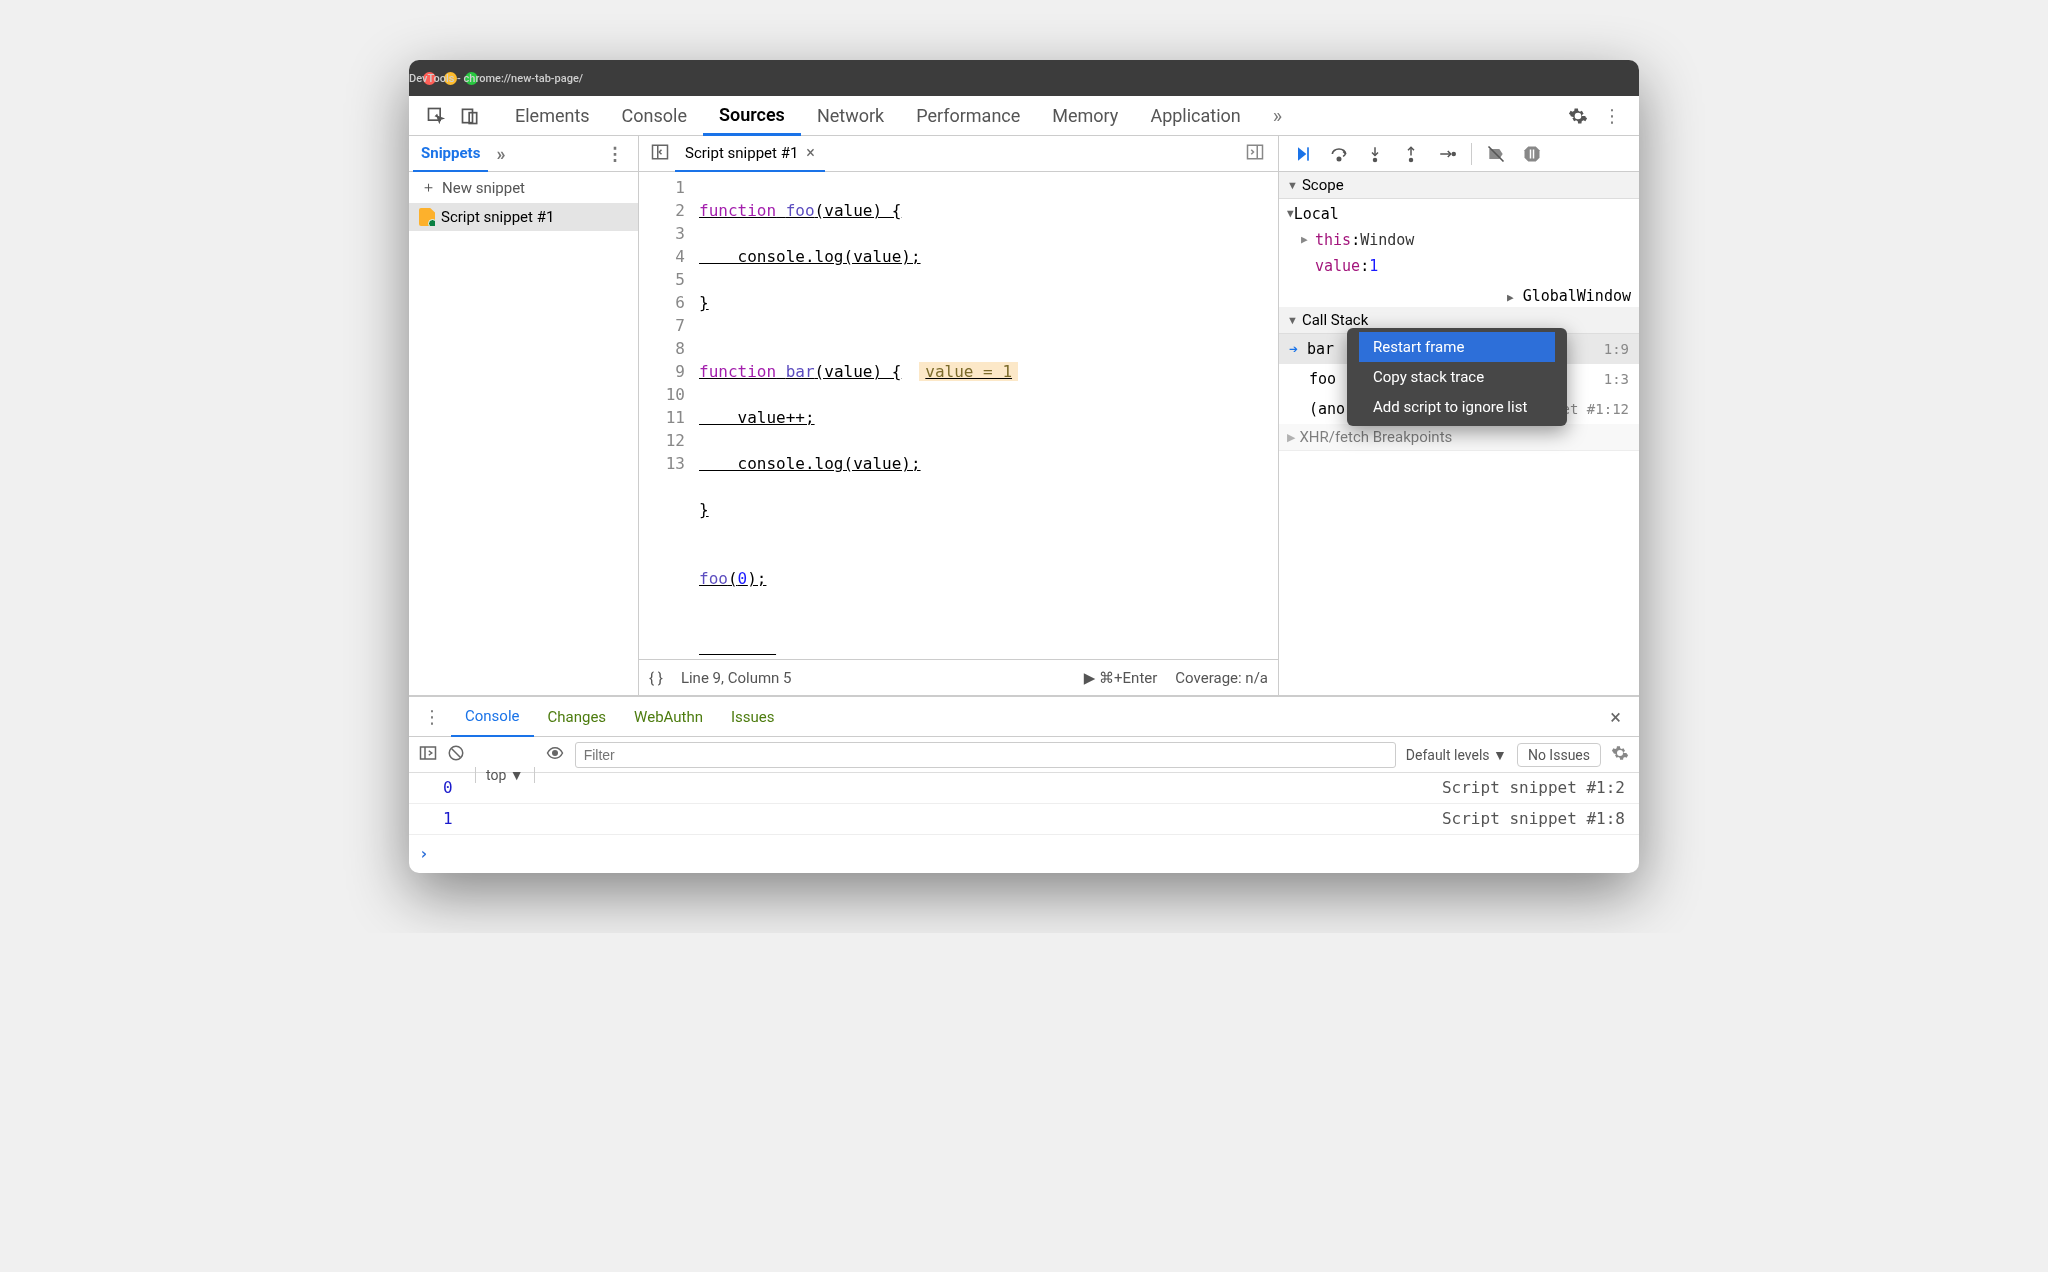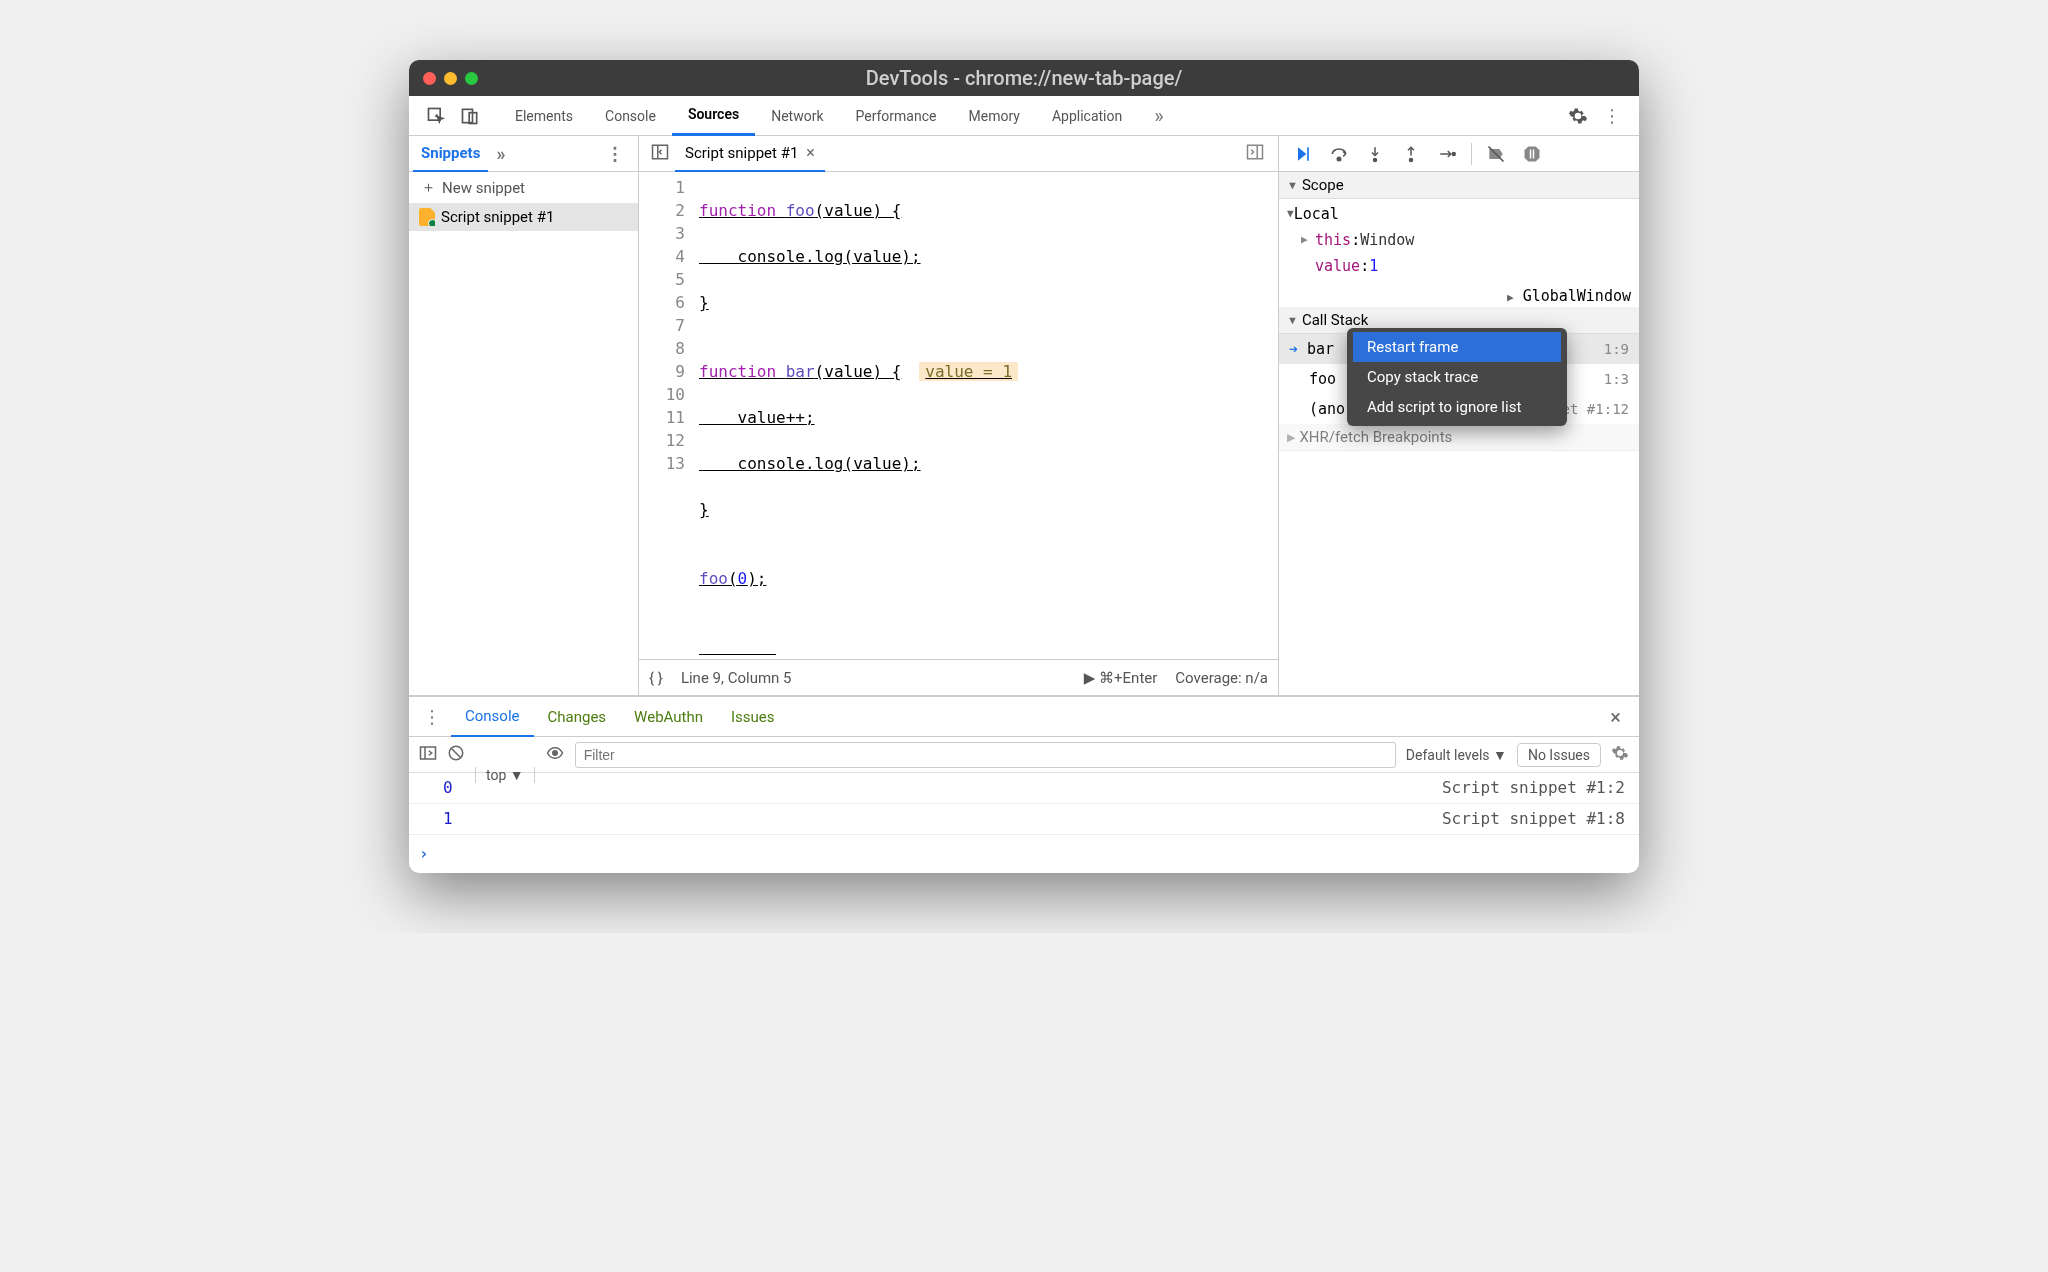--- a/index.html
+++ b/index.html
@@ -25,31 +25,31 @@
   align-items: center;
   padding: 0 14px;
   position: relative;
 }
 .traffic { display: flex; gap: 8px; }
 .traffic span { width: 13px; height: 13px; border-radius: 50%; }
 .traffic .r { background: #ff5f57; }
 .traffic .y { background: #febc2e; }
 .traffic .g { background: #28c840; }
 .titlebar .title {
-  position: absolute; left: 0; right: 0; text-align: center;
-  color: #cfcfcf; font-size: 20px; font-weight: 500;
+  position: absolute; left: 0; right: 0; text-align: left;
+  color: #cfcfcf; font-size: 11px; font-weight: 500;
 }
 .main-tabs {
   display: flex; align-items: center; height: 40px;
   border-bottom: 1px solid #ccc; padding: 0 10px;
 }
 .toolbar-icon { width: 34px; height: 40px; display:flex; align-items:center; justify-content:center; color:#555; }
 .toolbar-icon svg { width: 20px; height: 20px; }
 .main-tabs .tab {
-  padding: 0 16px; font-size: 14px; color: #555; height: 40px;
+  padding: 0 16px; font-size: 18px; color: #555; height: 40px;
   display: flex; align-items: center; cursor: pointer;
 }
 .main-tabs .spacer { flex: 1; }
 .main-tabs .tab.sources-tab { color: #000; font-weight: 600; border-bottom: 3px solid #1a73e8; }
 
 .content { display: flex; border-bottom: 1px solid #ccc; }
 .sidebar {
   width: 230px; border-right: 1px solid #ccc;
   display: flex; flex-direction: column;
 }
@@ -95,21 +95,21 @@
 .scope-body .tri-r{color:#888; width:14px; font-size:11px;}
 .prop{color:#a3157c;}
 .val-o{color:#333;}
 .val-n{color:#1a1aff;}
 .global-row{display:flex; justify-content:flex-end; padding:2px 8px; font-family:Menlo,monospace; font-size:15px;}
 .callstack .frame{ display:flex; justify-content:space-between; padding:6px 10px; font-size:15px; align-items:center; font-family:Menlo,monospace;}
 .callstack .frame.active{ background:#e8e8e8;}
 .callstack .frame .farrow{color:#1a73e8; width:16px;}
 .callstack .floc{color:#888; font-size:14px;}
 .context-menu {
-  position:absolute; background:#474747; border-radius:6px; padding:4px 6px;
+  position:absolute; background:#474747; border-radius:6px; padding:4px 12px;
   box-shadow:0 6px 20px rgba(0,0,0,0.4); z-index:100; min-width:220px;
 }
 .context-menu .mitem{ padding:6px 14px; color:#fff; font-size:15px;}
 .context-menu .mitem.hi{ background:#2d6fd9;}
 
 .drawer { border-top:1px solid #ccc;}
 .drawer-tabs{ height:40px; display:flex; align-items:center; padding:0 4px; border-bottom:1px solid #ccc;}
 .drawer-tabs .dtab{ padding:0 14px; font-size:15px; color:#4d7c0f; height:40px; display:flex; align-items:center;}
 .drawer-tabs .dtab.active{ color:#1a73e8; border-bottom:2px solid #1a73e8;}
 .drawer-tabs .spacer{flex:1;}

